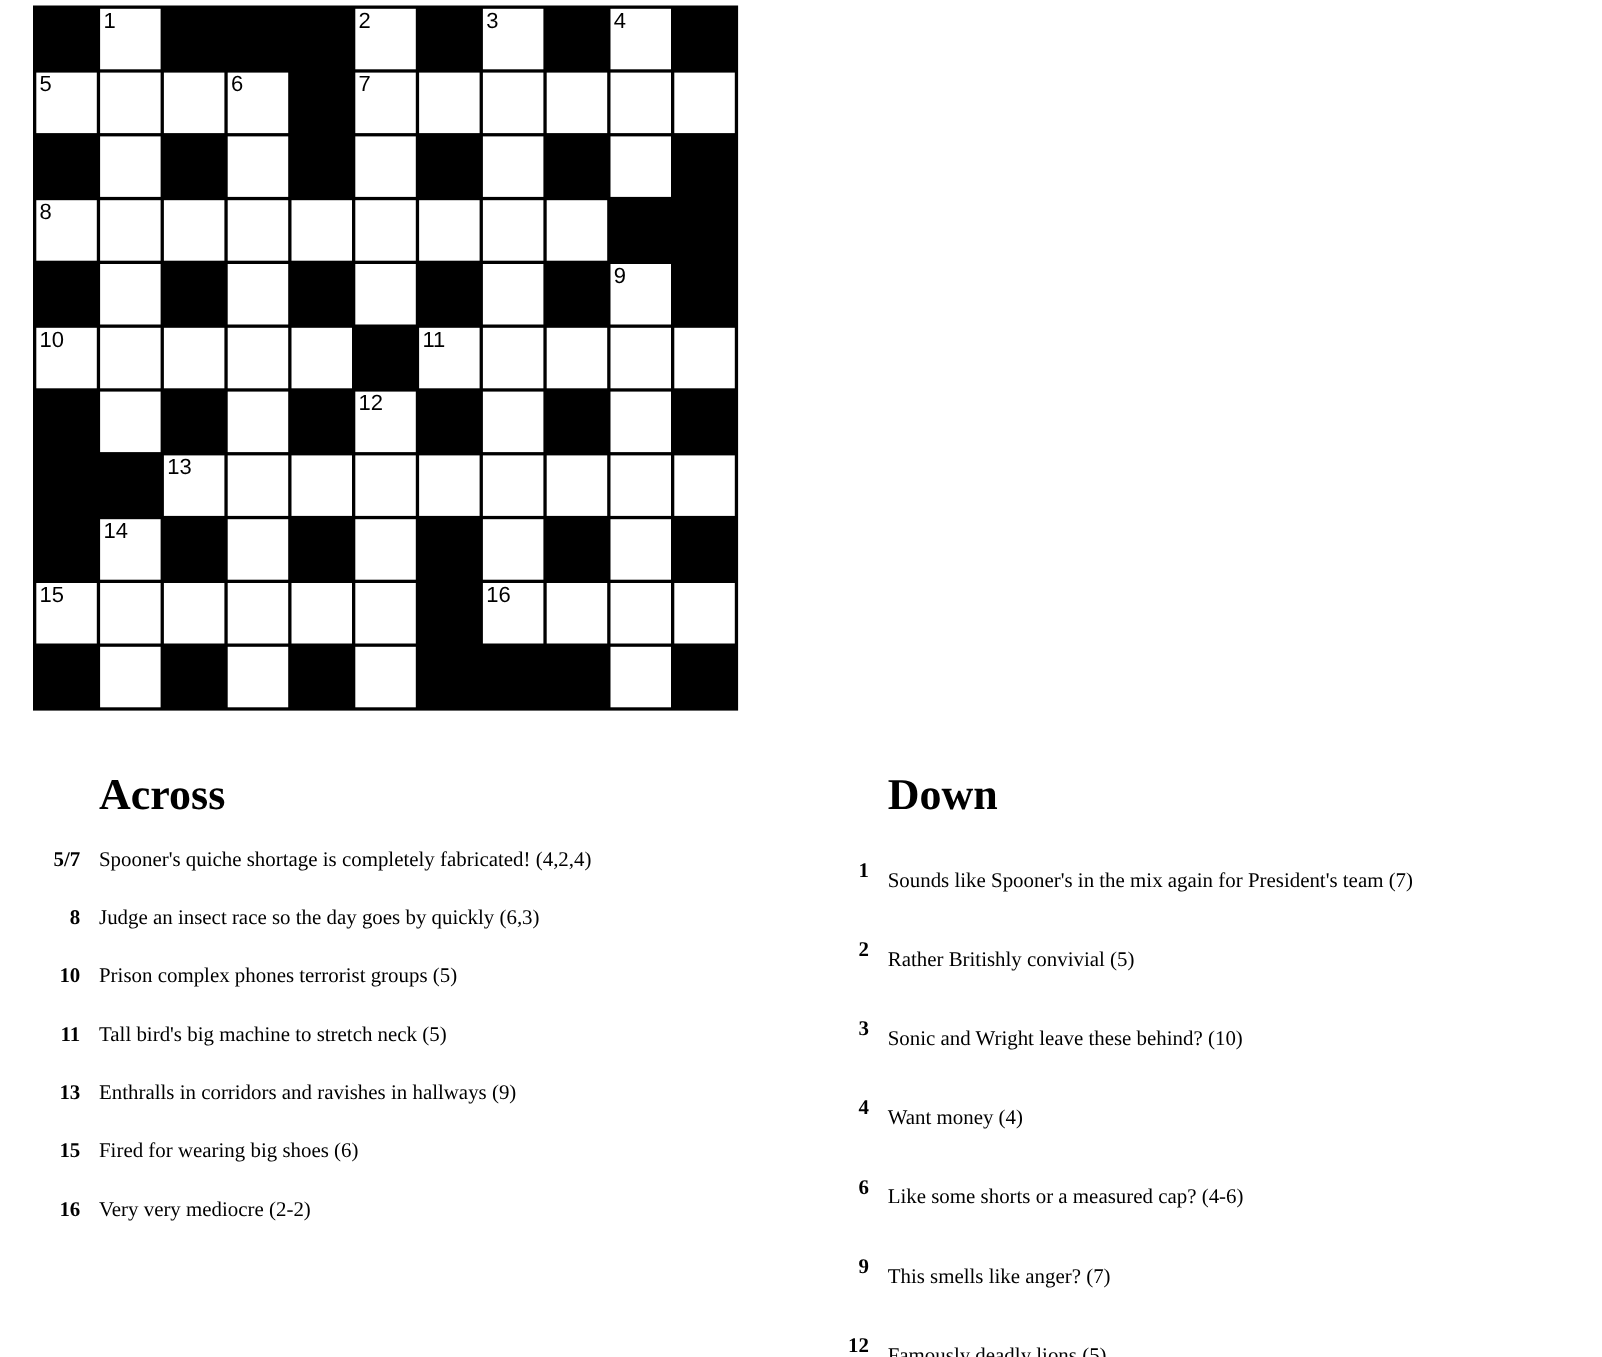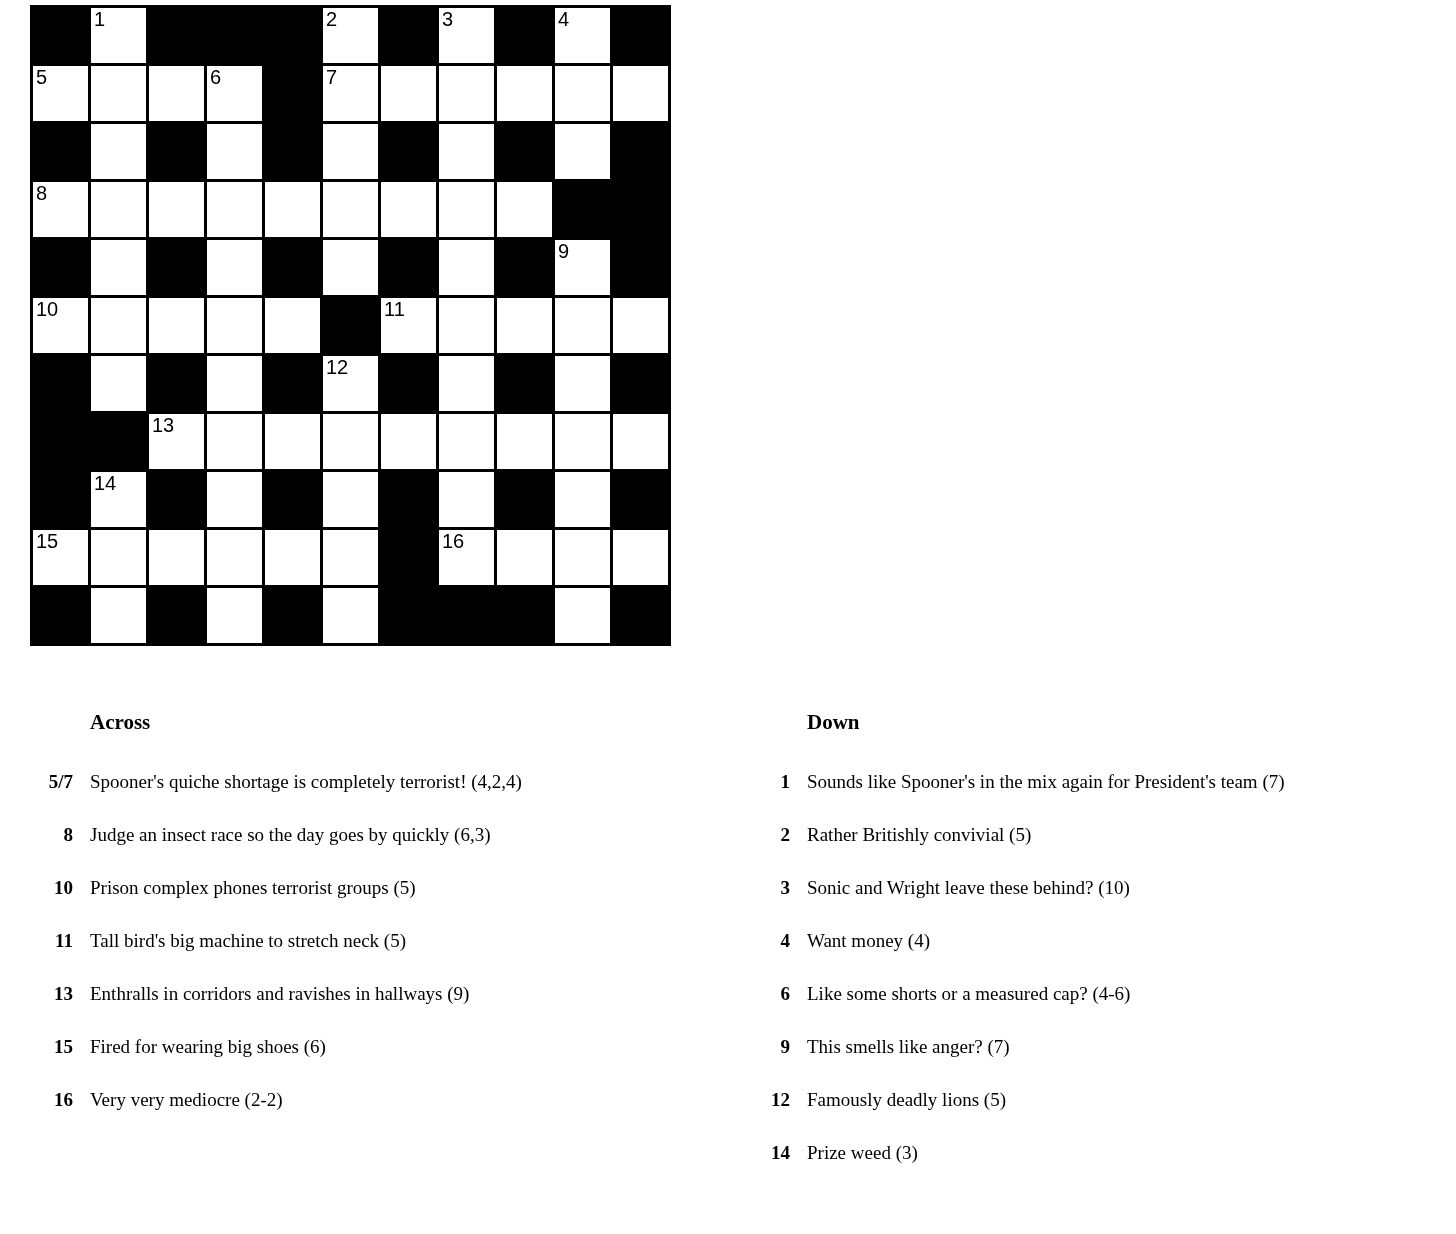--- a/index.html
+++ b/index.html
@@ -47,21 +47,21 @@
 
   
   .clues {
     position: absolute;
     top: 703px;
   }
   .clues.across { left: 28px;  width: 640px; }
   .clues.down   { left: 745px; width: 645px; }
 
   .clues h2 {
-    font-size: 21px;
+    font-size: 40px;
     line-height: 38px;
     font-weight: bold;
     margin: 0 0 22px 62px;
     padding: 0;
   }
   .clue {
     display: flex;
     align-items: center;
     margin: 0 0 16px 0;
     font-size: 19px;
@@ -70,21 +70,21 @@
   .clue .cnum {
     flex: none;
     width: 45px;
     text-align: right;
     font-weight: bold;
   }
   .clue .ctext {
     margin-left: 17px;
   }
   .across .clue .ctext { width: 556px; }
-  .down   .clue .ctext { width: 562px; }
+  .down   .clue .ctext { width: 562px; margin-top: 19px; }
 </style>
 </head>
 <body>
 
 <div class="grid" id="crossword-grid">
     <div class="cell black"></div>
     <div class="cell">
       <span class="num">1</span>
     </div>
     <div class="cell black"></div>
@@ -236,21 +236,21 @@
     <div class="cell black"></div>
     <div class="cell"></div>
     <div class="cell black"></div>
   </div>
 
 <div class="clues across">
   <h2>Across</h2>
   <div id="across-list">
       <div class="clue">
         <div class="cnum">5/7</div>
-        <div class="ctext">Spooner's quiche shortage is completely terrorist! (4,2,4)</div>
+        <div class="ctext">Spooner's quiche shortage is completely fabricated! (4,2,4)</div>
       </div>
       <div class="clue">
         <div class="cnum">8</div>
         <div class="ctext">Judge an insect race so the day goes by quickly (6,3)</div>
       </div>
       <div class="clue">
         <div class="cnum">10</div>
         <div class="ctext">Prison complex phones terrorist groups (5)</div>
       </div>
       <div class="clue">

